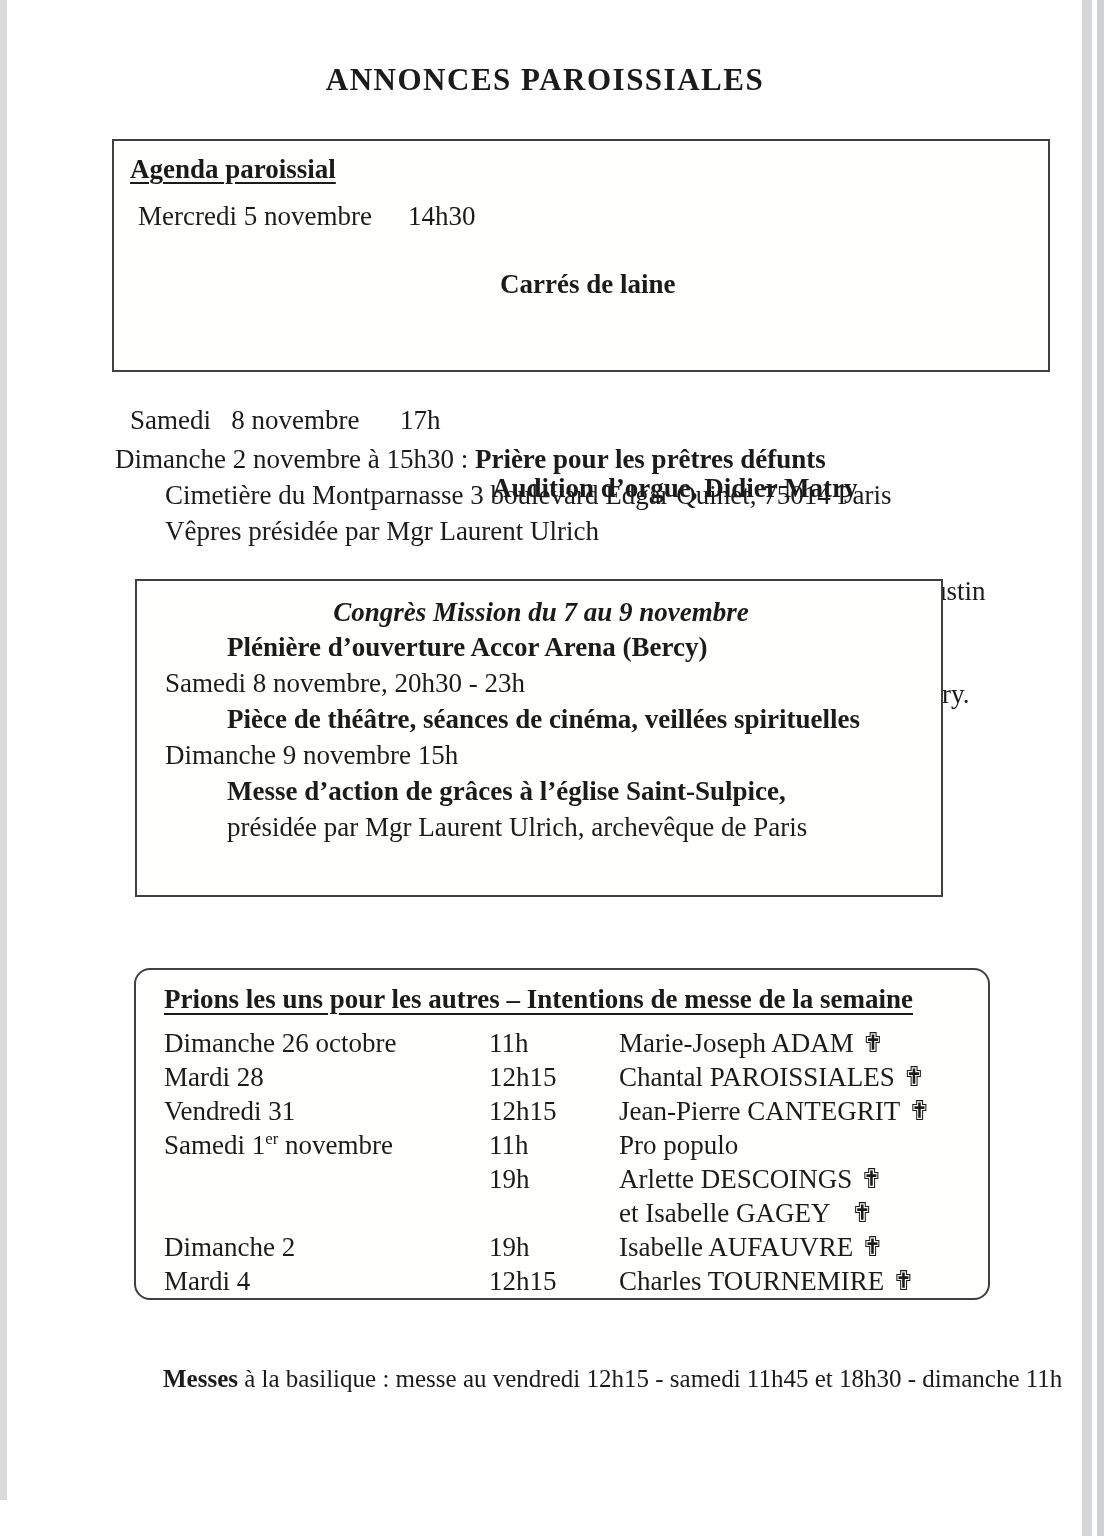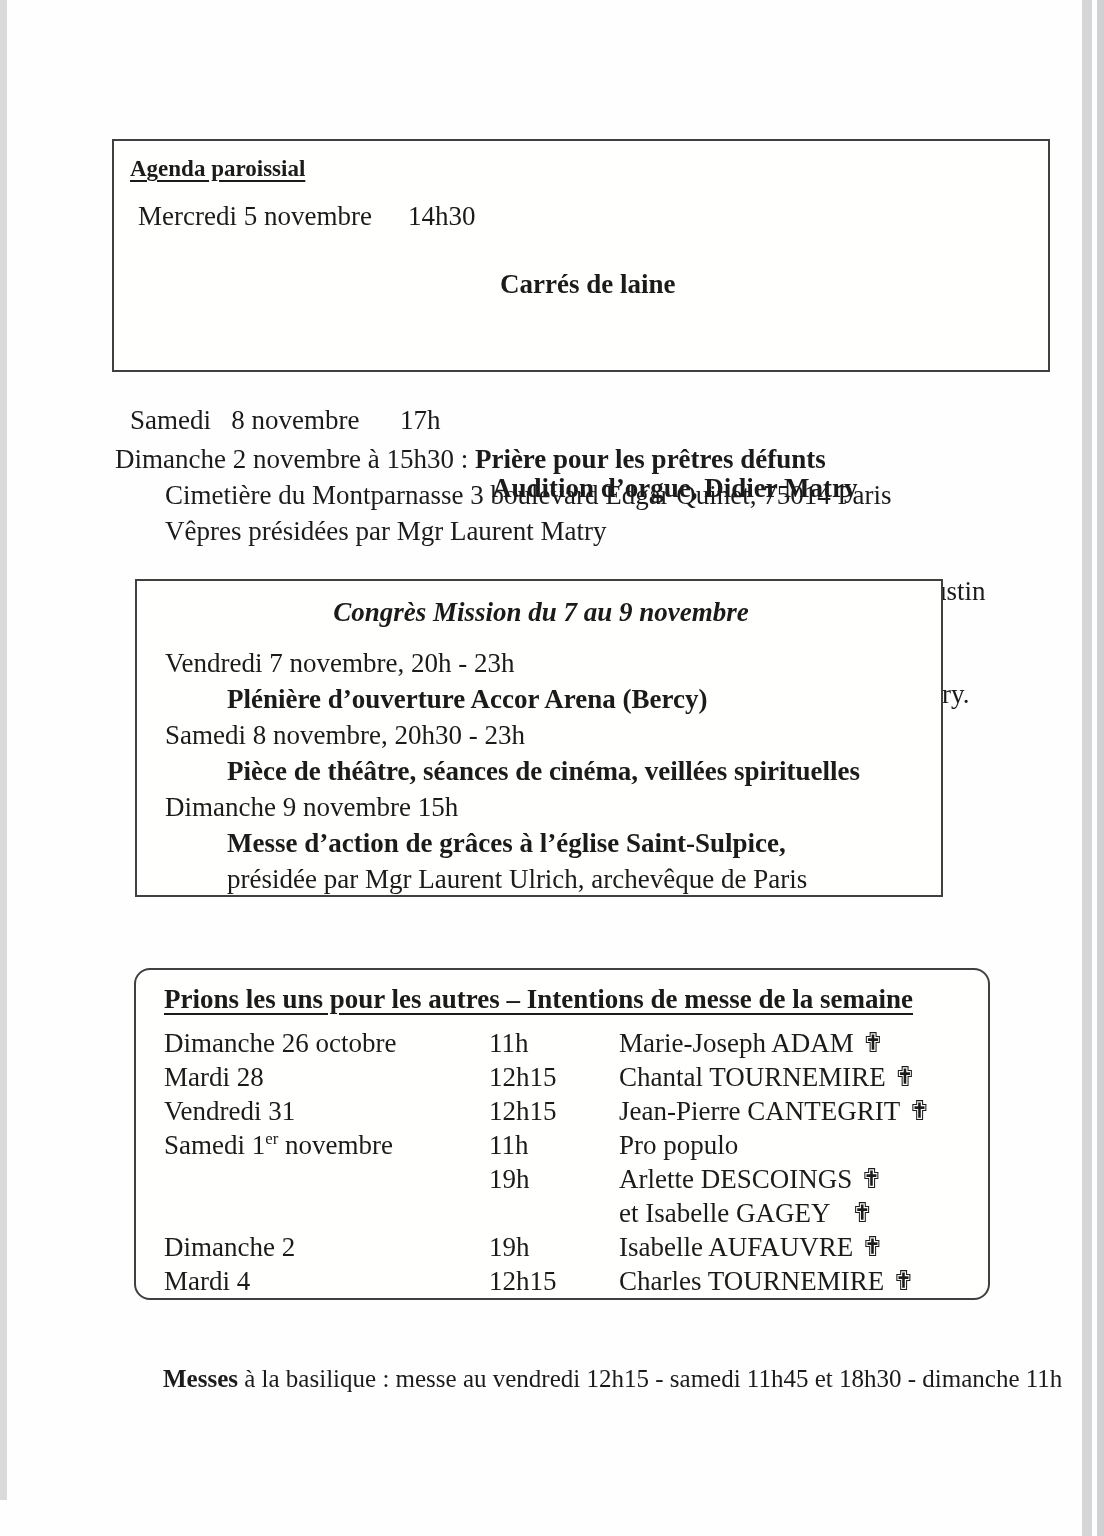--- a/index.html
+++ b/index.html
@@ -19,21 +19,21 @@
   .title {
     position:absolute; top:62px; left:0; width:1090px;
     text-align:center; font-weight:bold; font-size:31px; letter-spacing:1.5px;
   }
 
   .box { position:absolute; border:2px solid #404040; background:#fffffe; }
 
   
   #box-agenda { left:112px; top:139px; width:938px; height:233px; padding:12px 16px; }
   .agenda-heading {
-    font-size:23px; font-weight:bold; line-height:32px;
+    font-size:27px; font-weight:bold; line-height:32px;
     text-decoration:underline; text-decoration-thickness:2px; text-underline-offset:4px;
     display:inline-block;
   }
   .agenda-row { display:flex; font-size:27px; line-height:34px; }
   .agenda-row > div { white-space:pre-wrap; }
   .agenda-row.r1 { margin-top:14px;margin-left:8px; }
   .agenda-row.r2 { margin-top:33px; }
   .c-date { width:270px; }
   .c-time { width:92px; }
   .c-event { flex:1; }
@@ -77,20 +77,21 @@
   #footer .f-ind { margin-left:71px; }
 </style>
 </head>
 <body>
 
 <div class="page">
   <div class="edge-left"></div>
   <div class="edge-right-inner"></div>
   <div class="edge-right-outer"></div>
 
+  <div class="title">ANNONCES PAROISSIALES</div>
 
   <div class="box" id="box-agenda">
     <div class="agenda-heading">Agenda paroissial</div>
 
     <div class="agenda-row r1">
       <div class="c-date">Mercredi 5 novembre</div>
       <div class="c-time">14h30</div>
       <div class="c-event">
         <div class="event-main">Carrés de laine</div>
       </div>
@@ -103,46 +104,45 @@
         <div class="event-main">Audition d’orgue, Didier Matry</div>
         <div class="event-detail">Titulaire de l’orgue de l’église Saint Augustin</div>
         <div class="event-detail">Programme : Huré, Gigout, Fleury et Matry.</div>
       </div>
     </div>
   </div>
 
   <div id="para-defunts">
     <div><span>Dimanche 2 novembre à 15h30 : </span><span class="b">Prière pour les prêtres défunts</span></div>
     <div class="ind">Cimetière du Montparnasse 3 boulevard Edgar Quinet, 75014 Paris</div>
-    <div class="ind">Vêpres présidées par Mgr Laurent Matry</div>
+    <div class="ind">Vêpres présidée par Mgr Laurent Ulrich</div>
   </div>
 
   <div class="box" id="box-congres">
     <div class="congres-title">Congrès Mission du 7 au 9 novembre</div>
-    <div class="cline first">Vendredi 7 novembre, 20h - 23h</div>
     <div class="cline b ind">Plénière d’ouverture Accor Arena (Bercy)</div>
     <div class="cline">Samedi 8 novembre, 20h30 - 23h</div>
     <div class="cline b ind">Pièce de théâtre, séances de cinéma, veillées spirituelles</div>
     <div class="cline">Dimanche 9 novembre 15h</div>
     <div class="cline b ind">Messe d’action de grâces à l’église Saint-Sulpice,</div>
     <div class="cline ind">présidée par Mgr Laurent Ulrich, archevêque de Paris</div>
   </div>
 
   <div class="box" id="box-intentions">
     <div class="int-heading">Prions les uns pour les autres – Intentions de messe de la semaine</div>
 
     <div class="int-row first">
       <div class="i-date">Dimanche 26 octobre</div>
       <div class="i-time">11h</div>
       <div class="i-name"><span>Marie-Joseph ADAM</span><span class="cross">✟</span></div>
     </div>
     <div class="int-row">
       <div class="i-date">Mardi 28</div>
       <div class="i-time">12h15</div>
-      <div class="i-name"><span>Chantal TOURNEMIRE</span><span class="cross">✟</span></div>
+      <div class="i-name"><span>Chantal PAROISSIALES</span><span class="cross">✟</span></div>
     </div>
     <div class="int-row">
       <div class="i-date">Vendredi 31</div>
       <div class="i-time">12h15</div>
       <div class="i-name"><span>Jean-Pierre CANTEGRIT</span><span class="cross">✟</span></div>
     </div>
     <div class="int-row">
       <div class="i-date">Samedi 1<sup>er</sup> novembre</div>
       <div class="i-time">11h</div>
       <div class="i-name"><span>Pro populo</span><span class="cross"></span></div>

